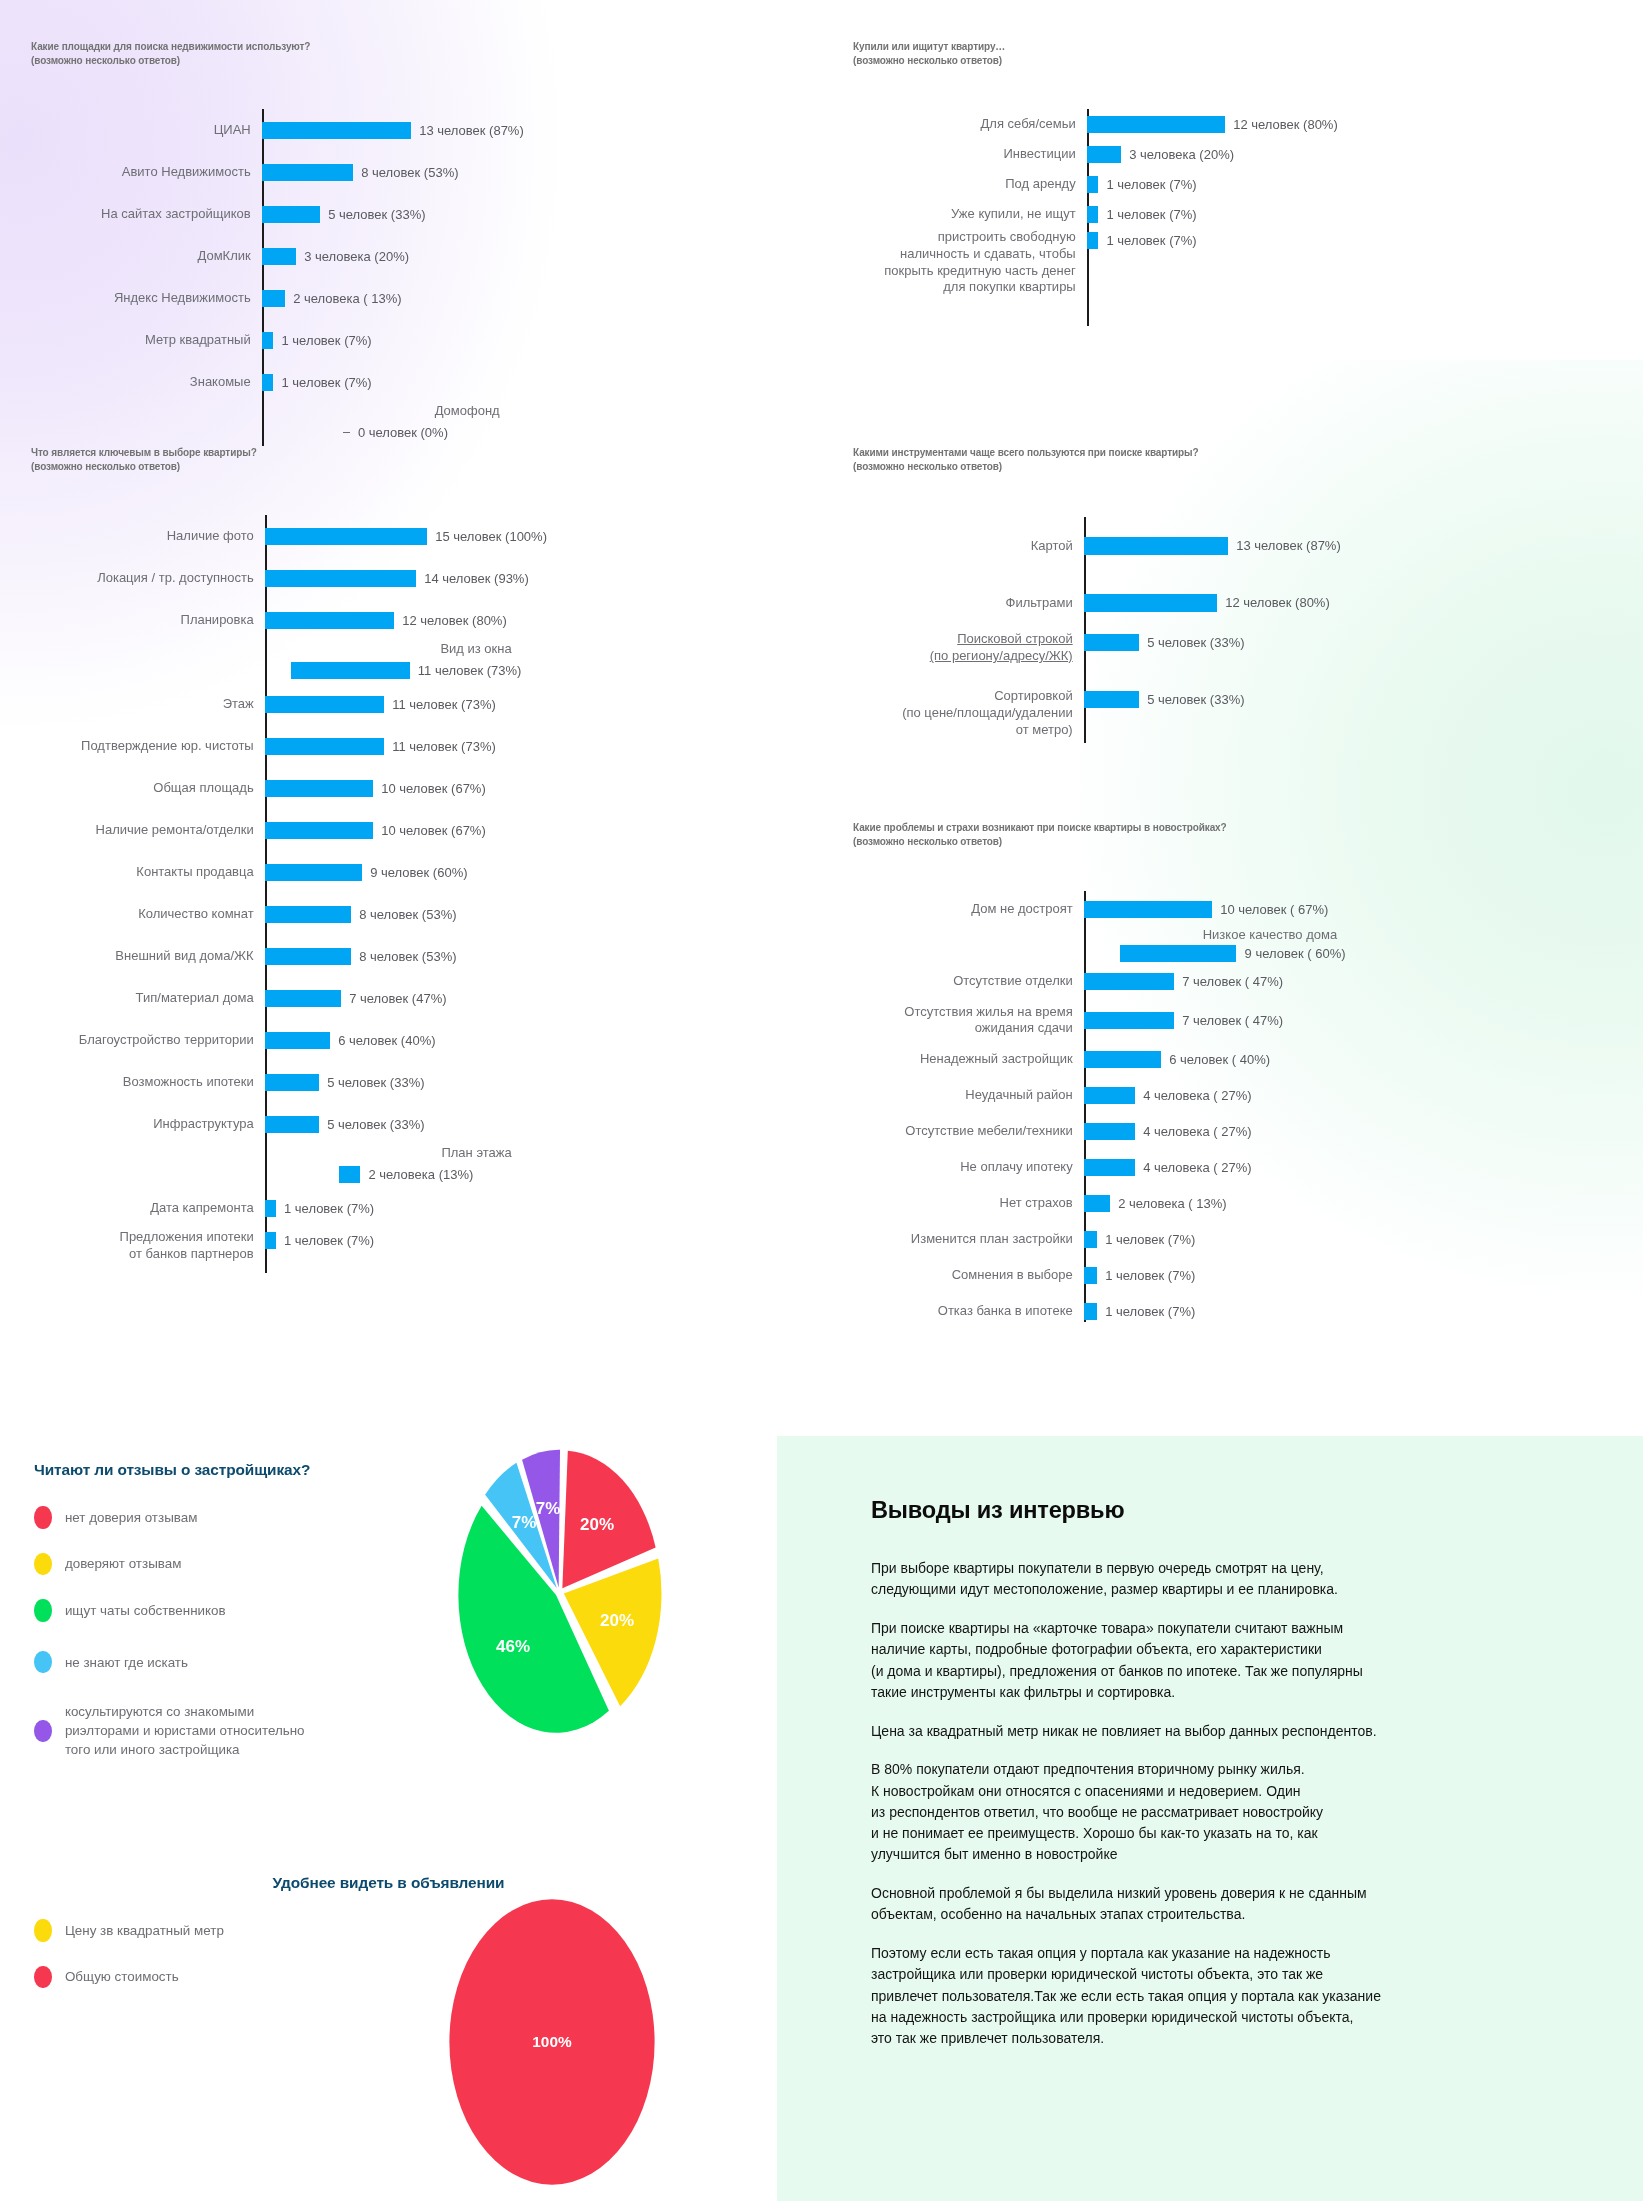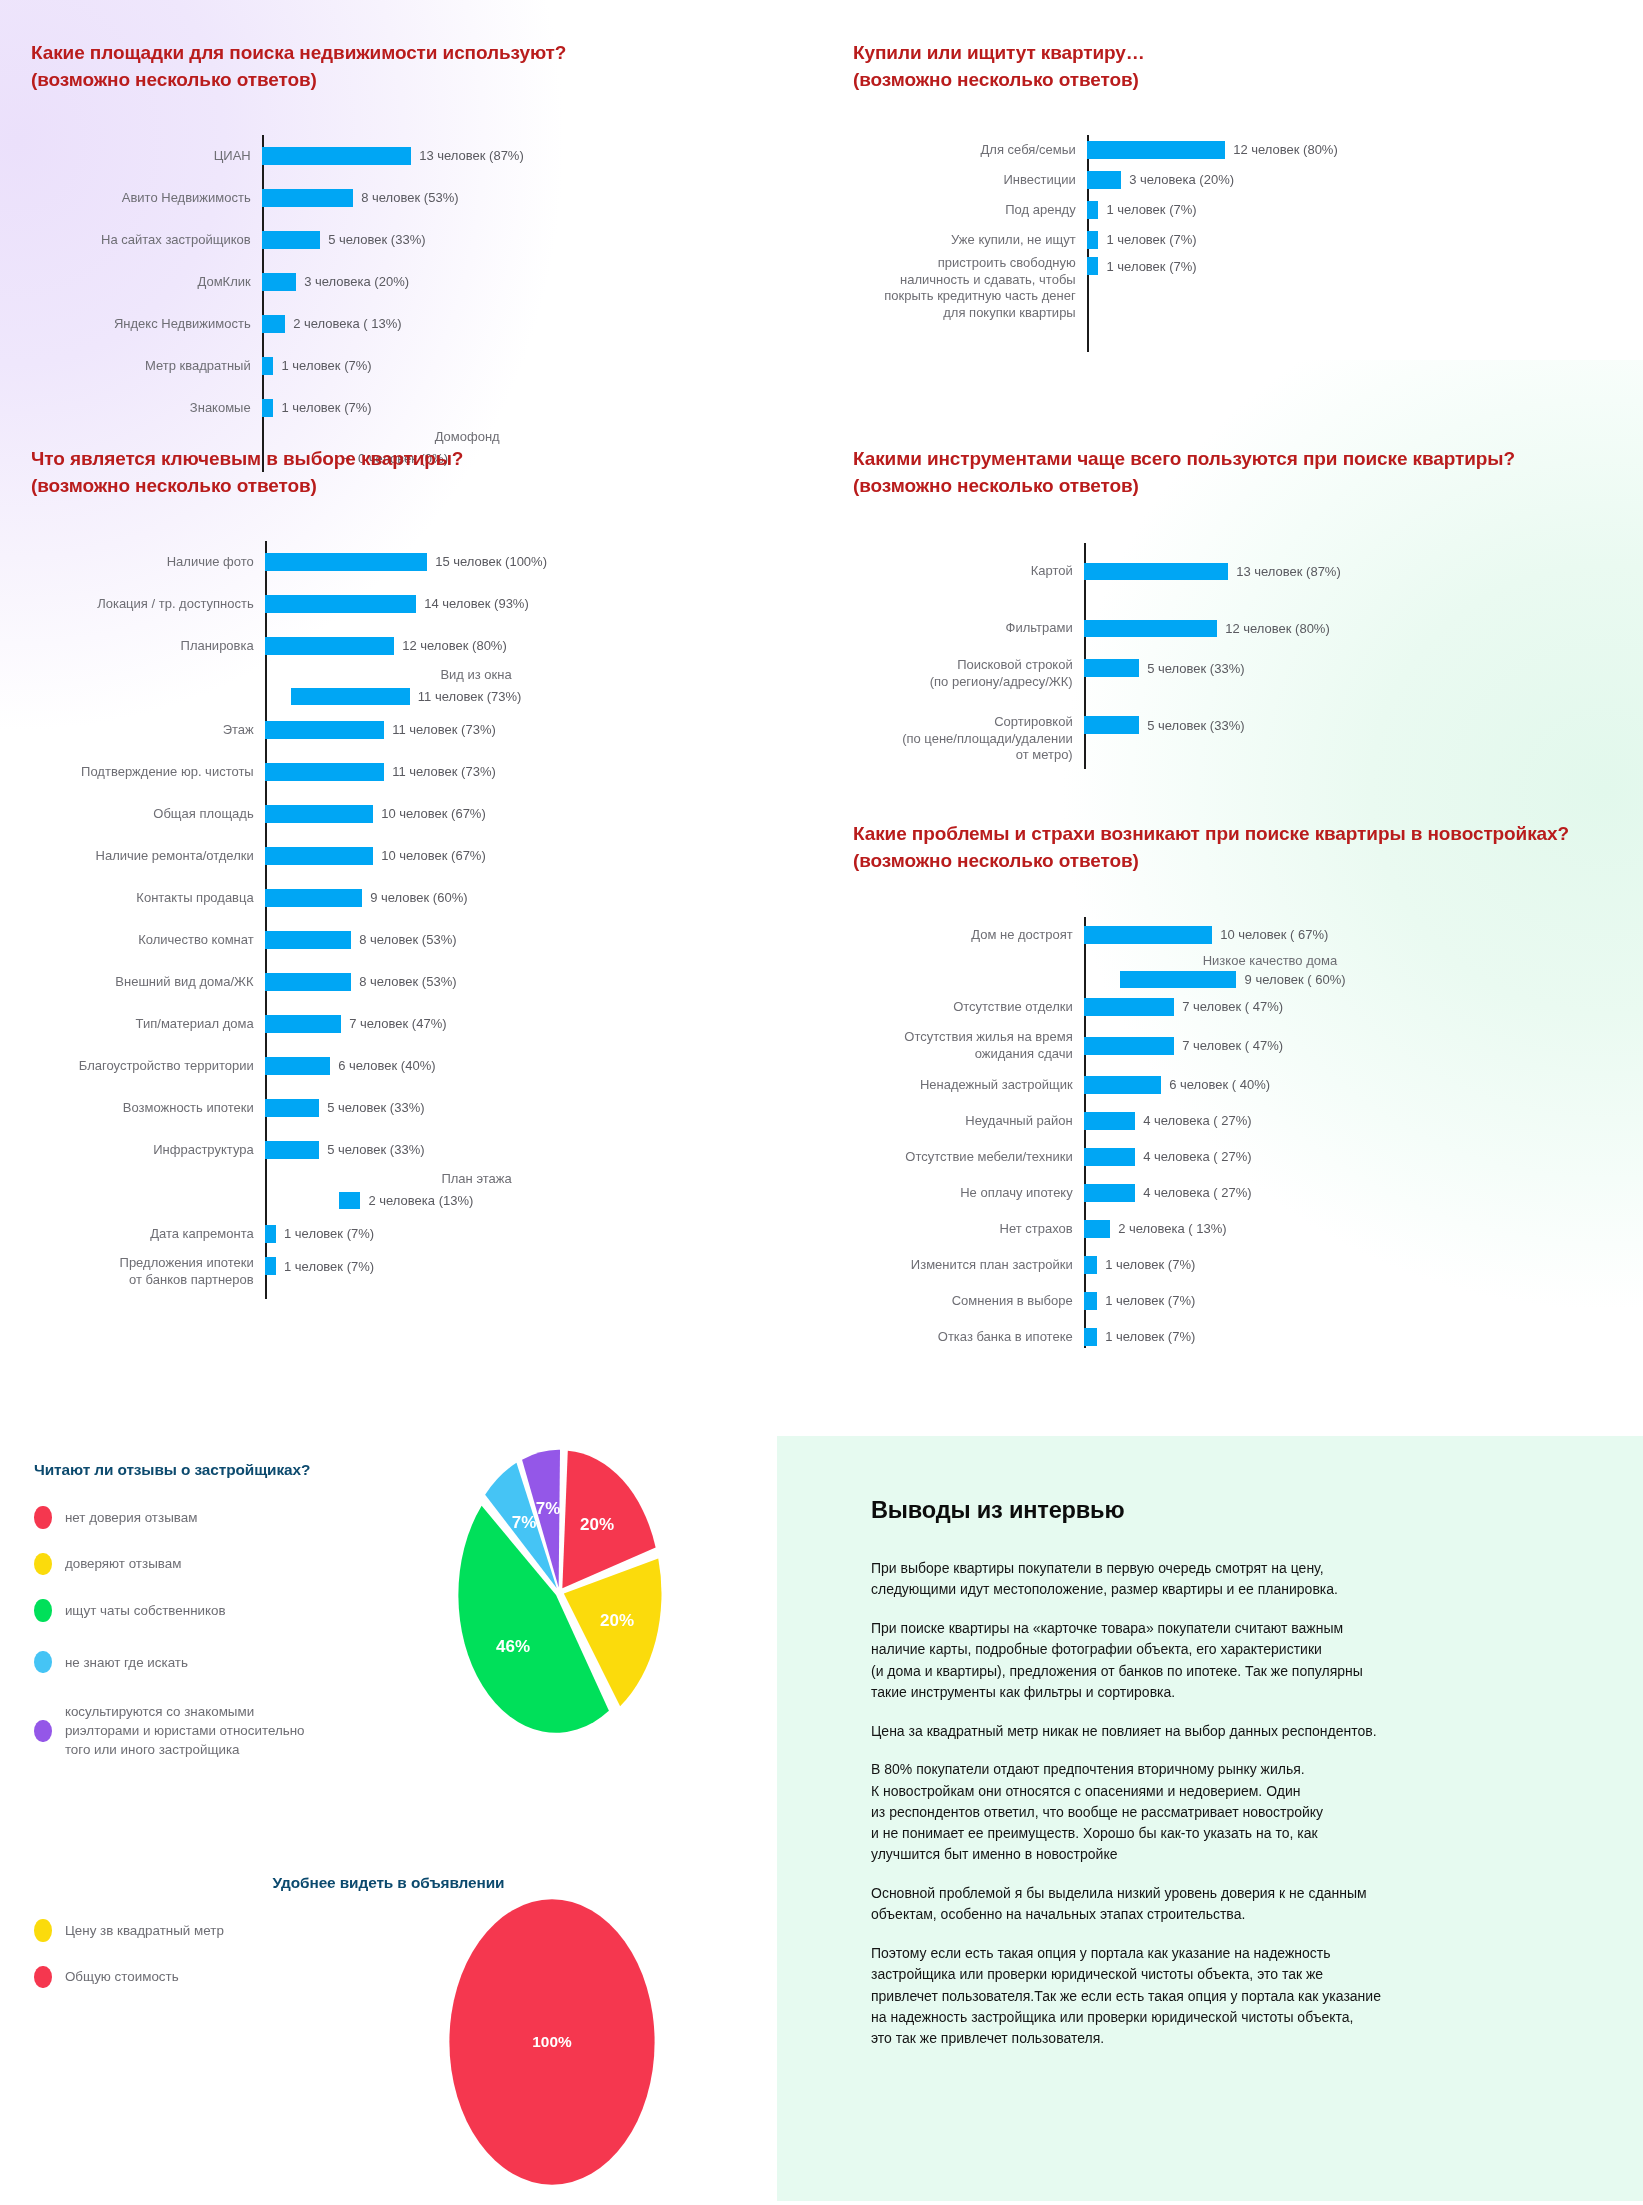--- a/index.html
+++ b/index.html
@@ -18,21 +18,21 @@
   }
   #bg-mint {
     position:absolute; right:0; top:360px; width:976px; height:1130px;
     background: radial-gradient(ellipse 616px 591px at 96% 38%, #E2F8EC 0%, #EAFAF1 38%, #F5FDF9 66%, rgba(255,255,255,0) 88%);
   }
   #page { position:relative; z-index:1; width:1644px; height:2205px; }
 
   
   .chart-block { position:absolute; }
   .chart-title {
-    font-weight:700; font-size:19px; line-height:1.42; color:#b91c1c;
+    font-weight:700; font-size:10px; line-height:1.42; color:#737373;
     letter-spacing:-0.1px; white-space:pre-line;
   }
   .bars { position:relative; }
   .axis {
     position:absolute; top:0; bottom:0; width:1.5px; background:#1b1b1b;
   }
   .row { position:relative; display:flex; align-items:center; }
   .row-label {
     text-align:right; color:#6E6E74; font-size:13px; line-height:1.28;
     white-space:pre-line; padding-right:11.3px; flex:0 0 auto;
@@ -345,21 +345,21 @@
           </div>
         </div>
         <div class="row" style="height: 57px;">
           <div class="row-label" style="width: 231px;">Фильтрами</div>
           <div class="bar-wrap">
             <div class="bar" style="width: 133px; height: 17.5px; background: rgb(0, 166, 244);"></div>
             <div class="bar-value">12 человек (80%)</div>
           </div>
         </div>
         <div class="row" style="height: 57px; align-items: flex-start;">
-          <div class="row-label" style="width: 231px;">Поисковой строкой
+          <div class="row-label" style="width: 231px; text-decoration: underline;">Поисковой строкой
 (по региону/адресу/ЖК)</div>
           <div class="bar-wrap" style="height: 22.6px;">
             <div class="bar" style="width: 55px; height: 17.5px; background: rgb(0, 166, 244);"></div>
             <div class="bar-value">5 человек (33%)</div>
           </div>
         </div>
         <div class="row" style="height: 57px; align-items: flex-start;">
           <div class="row-label" style="width: 231px;">Сортировкой
 (по цене/площади/удалении
 от метро)</div>

